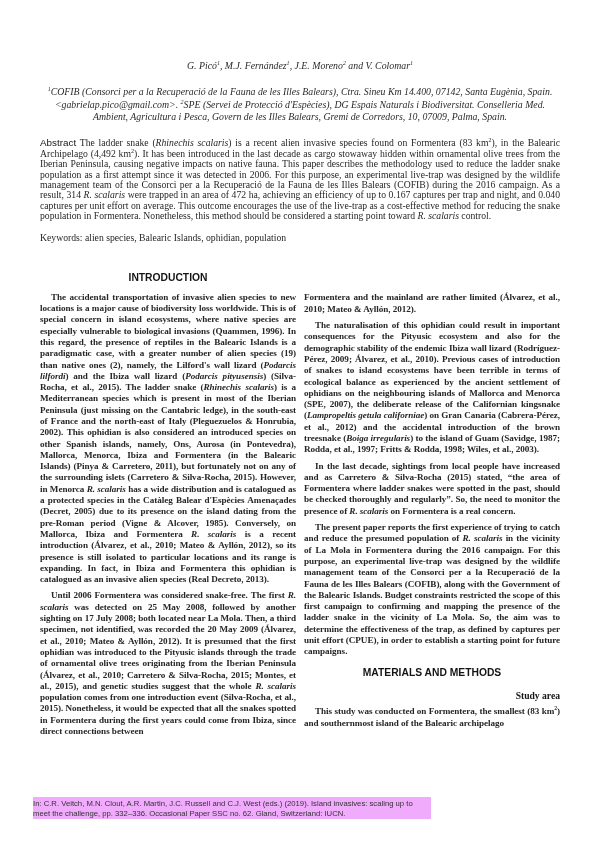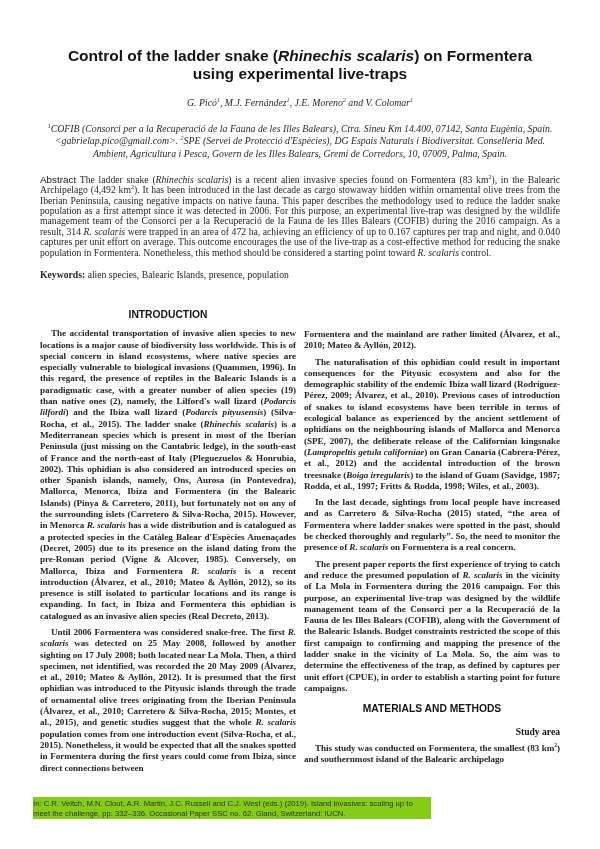--- a/index.html
+++ b/index.html
@@ -28,21 +28,21 @@
   }
   .abstract {
     margin-top:14px; font-size:9.7px; line-height:1.07;
     text-align:justify; color:#262626;
   }
   .abstract-label {
     font-family:"Liberation Sans","DejaVu Sans",sans-serif;
     font-weight:normal; font-size:9.9px; color:#141414;
   }
   .keywords { margin-top:11px; font-size:9.7px; }
-  .kw-label { font-weight:bold; }
+  .kw-label { font-weight:normal; }
 
   .columns { display:flex; gap:8px; margin-top:29px; }
   .col {
     width:256px; font-size:9.15px; line-height:11.3px;
     text-align:justify; letter-spacing:-0.05px;
   }
   .col-right { padding-top:20px; }
   .sec-heading {
     font-family:"Liberation Sans","DejaVu Sans",sans-serif;
     font-weight:bold; font-size:10.3px; color:#141414;
@@ -55,37 +55,36 @@
   }
   .col p { margin:0 0 5px 0; text-indent:11px;font-weight:bold; }
   .col p.no-indent { text-indent:0; }
 
   sup { font-size:0.62em; line-height:0; vertical-align:super; }
 
   .footer {
     position:absolute; left:33px; top:797px; width:398px;
     font-family:"Liberation Sans","DejaVu Sans",sans-serif;
     font-size:7.7px; line-height:1.32; color:#333333;
-    background:#84cc16; padding-top:2px; z-index:5; text-align:left;
+    background:#f0abfc; padding-top:2px; z-index:5; text-align:left;
   }
 </style>
 </head>
 <body>
 
 <div class="page">
 
-  <h1 class="title">Control of the ladder snake (<i>Rhinechis scalaris</i>) on Formentera using experimental live-traps</h1>
 
   <div class="authors">G. Picó<sup>1</sup>, M.J. Fernández<sup>1</sup>, J.E. Moreno<sup>2</sup> and V. Colomar<sup>1</sup></div>
 
   <div class="affiliations"><sup>1</sup>COFIB (Consorci per a la Recuperació de la Fauna de les Illes Balears), Ctra. Sineu Km 14.400, 07142, Santa Eugènia, Spain. &lt;gabrielap.pico@gmail.com&gt;. <sup>2</sup>SPE (Servei de Protecció d'Espècies), DG Espais Naturals i Biodiversitat. Conselleria Med. Ambient, Agricultura i Pesca, Govern de les Illes Balears, Gremi de Corredors, 10, 07009, Palma, Spain.</div>
 
   <p class="abstract"><span class="abstract-label">Abstract</span> <span>The ladder snake (<i>Rhinechis scalaris</i>) is a recent alien invasive species found on Formentera (83 km<sup>2</sup>), in the Balearic Archipelago (4,492 km<sup>2</sup>). It has been introduced in the last decade as cargo stowaway hidden within ornamental olive trees from the Iberian Peninsula, causing negative impacts on native fauna. This paper describes the methodology used to reduce the ladder snake population as a first attempt since it was detected in 2006. For this purpose, an experimental live-trap was designed by the wildlife management team of the Consorci per a la Recuperació de la Fauna de les Illes Balears (COFIB) during the 2016 campaign. As a result, 314 <i>R. scalaris</i> were trapped in an area of 472 ha, achieving an efficiency of up to 0.167 captures per trap and night, and 0.040 captures per unit effort on average. This outcome encourages the use of the live-trap as a cost-effective method for reducing the snake population in Formentera. Nonetheless, this method should be considered a starting point toward <i>R. scalaris</i> control.</span></p>
 
-  <p class="keywords"><span class="kw-label">Keywords:</span> <span>alien species, Balearic Islands, presence, population</span></p>
+  <p class="keywords"><span class="kw-label">Keywords:</span> <span>alien species, Balearic Islands, ophidian, population</span></p>
 
   <div class="columns">
 
     <div class="col">
       <h2 class="sec-heading">INTRODUCTION</h2>
       <p>The accidental transportation of invasive alien species to new locations is a major cause of biodiversity loss worldwide. This is of special concern in island ecosystems, where native species are especially vulnerable to biological invasions (Quammen, 1996). In this regard, the presence of reptiles in the Balearic Islands is a paradigmatic case, with a greater number of alien species (19) than native ones (2), namely, the Lilford's wall lizard (<i>Podarcis lilfordi</i>) and the Ibiza wall lizard (<i>Podarcis pityusensis</i>) (Silva-Rocha, et al., 2015). The ladder snake (<i>Rhinechis scalaris</i>) is a Mediterranean species which is present in most of the Iberian Peninsula (just missing on the Cantabric ledge), in the south-east of France and the north-east of Italy (Pleguezuelos &amp; Honrubia, 2002). This ophidian is also considered an introduced species on other Spanish islands, namely, Ons, Aurosa (in Pontevedra), Mallorca, Menorca, Ibiza and Formentera (in the Balearic Islands) (Pinya &amp; Carretero, 2011), but fortunately not on any of the surrounding islets (Carretero &amp; Silva-Rocha, 2015). However, in Menorca <i>R. scalaris</i> has a wide distribution and is catalogued as a protected species in the Catàleg Balear d'Espècies Amenaçades (Decret, 2005) due to its presence on the island dating from the pre-Roman period (Vigne &amp; Alcover, 1985). Conversely, on Mallorca, Ibiza and Formentera <i>R. scalaris</i> is a recent introduction (Álvarez, et al., 2010; Mateo &amp; Ayllón, 2012), so its presence is still isolated to particular locations and its range is expanding. In fact, in Ibiza and Formentera this ophidian is catalogued as an invasive alien species (Real Decreto, 2013).</p>
       <p>Until 2006 Formentera was considered snake-free. The first <i>R. scalaris</i> was detected on 25 May 2008, followed by another sighting on 17 July 2008; both located near La Mola. Then, a third specimen, not identified, was recorded the 20 May 2009 (Álvarez, et al., 2010; Mateo &amp; Ayllón, 2012). It is presumed that the first ophidian was introduced to the Pityusic islands through the trade of ornamental olive trees originating from the Iberian Peninsula (Álvarez, et al., 2010; Carretero &amp; Silva-Rocha, 2015; Montes, et al., 2015), and genetic studies suggest that the whole <i>R. scalaris</i> population comes from one introduction event (Silva-Rocha, et al., 2015). Nonetheless, it would be expected that all the snakes spotted in Formentera during the first years could come from Ibiza, since direct connections between</p>
     </div>
 
     <div class="col col-right">

